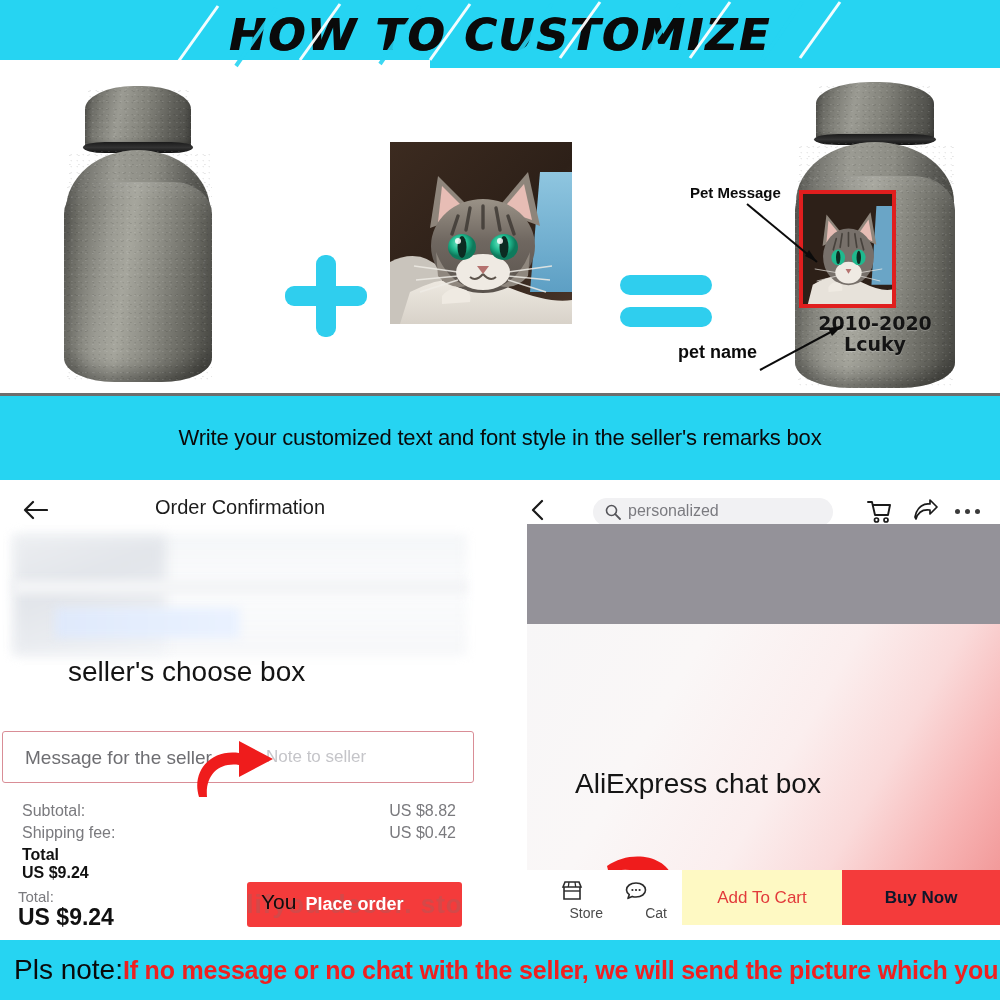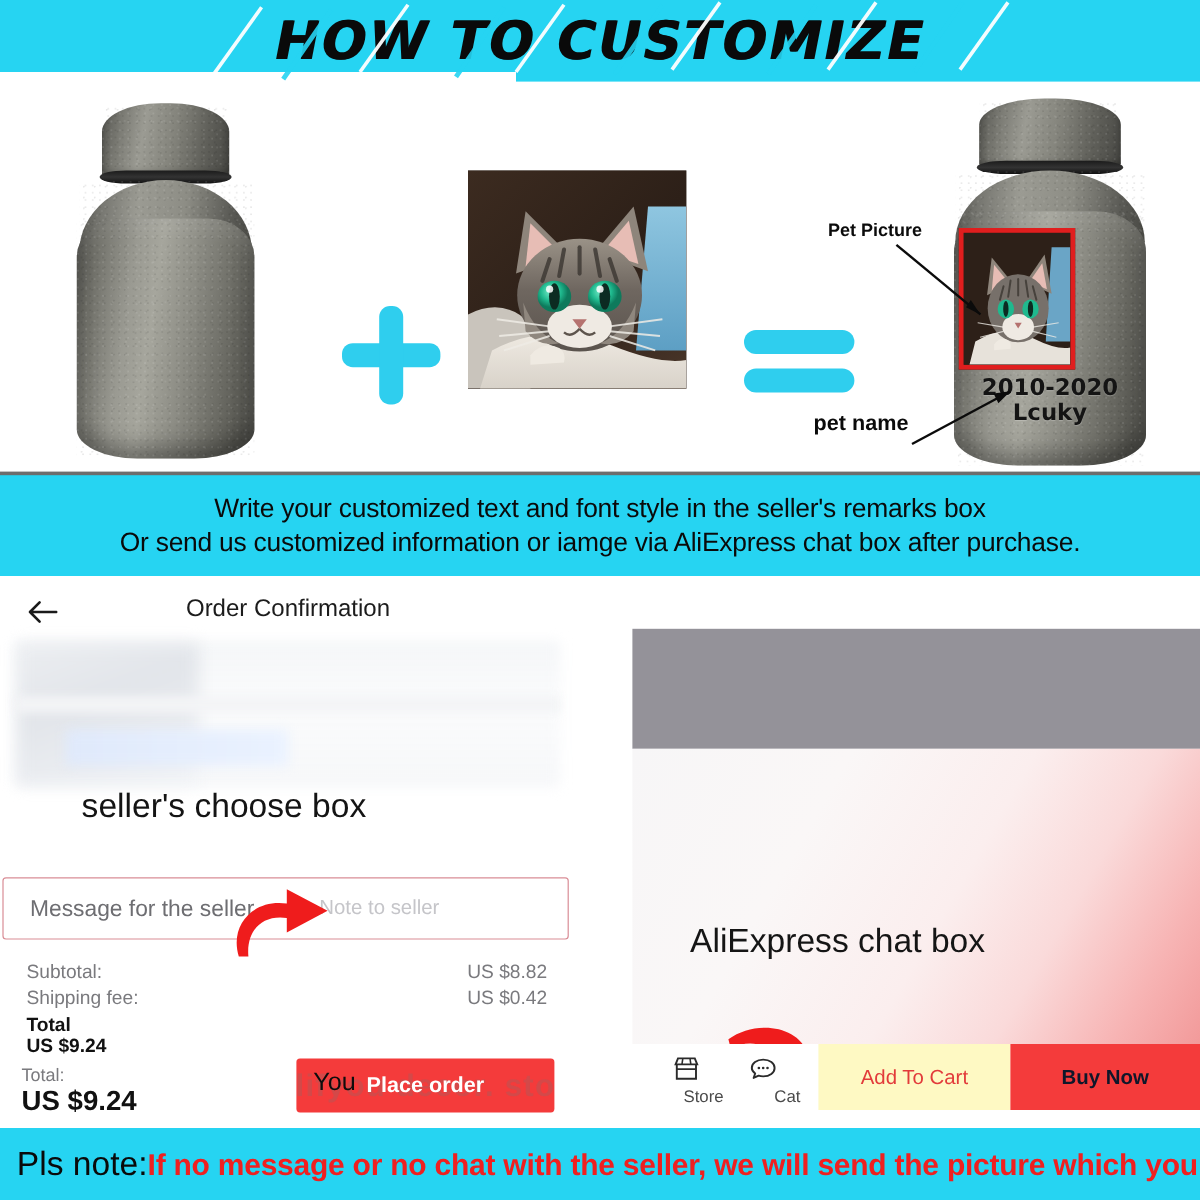--- a/index.html
+++ b/index.html
@@ -389,37 +389,36 @@
               <path d="M118 136 L158 144"></path>
           </g>
           <path d="M52 154 q10 -12 24 -6 q6 4 4 12 l-28 2 Z" fill="#efeae2"></path>
         </svg>
       </div>
 
       <div class="urn-text" style="top:232px; font-size:19px;">2010-2020</div>
       <div class="urn-text" style="top:253px; font-size:19px;">Lcuky</div>
     </div>
 
-    <div class="annot" style="left:690px; top:114px; font-size:15px;">Pet Picture</div>
+    <div class="annot" style="left:690px; top:114px; font-size:15px;">Pet Message</div>
     <svg style="position:absolute; left:745px; top:130px; width:80px; height:70px;" viewBox="0 0 80 70">
       <line x1="2" y1="4" x2="72" y2="62" stroke="#0b0b0b" stroke-width="2"></line>
       <polygon points="72,62 60,56 64,50" fill="#0b0b0b"></polygon>
     </svg>
 
     <div class="annot" style="left:678px; top:272px; font-size:18px;">pet name</div>
     <svg style="position:absolute; left:758px; top:250px; width:90px; height:55px;" viewBox="0 0 90 55">
       <line x1="2" y1="50" x2="84" y2="6" stroke="#0b0b0b" stroke-width="2"></line>
       <polygon points="84,6 70,8 74,16" fill="#0b0b0b"></polygon>
     </svg>
   </div>
 
   <div class="instr-rule"></div>
   <div class="instr">
     <div class="instr-line">Write your customized text and font style in the seller's remarks box</div>
-    <div class="instr-line">Or send us customized information or iamge via AliExpress chat box after purchase.</div>
   </div>
 
   <div class="phones">
 
     <div class="phone-left">
       <div class="pl-header">
         <svg class="pl-back" viewBox="0 0 26 24">
           <path d="M11 4 L3 12 L11 20 M3 12 L25 12" stroke="#1a1a1a" stroke-width="2.2" fill="none" stroke-linecap="round" stroke-linejoin="round"></path>
         </svg>
         <div class="pl-title">Order Confirmation</div>
@@ -459,20 +458,49 @@
 
       <div style="position:absolute; left:247px; top:402px; width:215px; height:45px;">
         <div style="position:absolute; inset:0; background:#f43b3b; border-radius:3px;"></div>
         <div style="position:absolute; inset:0; display:flex; align-items:center; justify-content:center; font-size:26px; font-weight:700; color:rgba(150,100,100,.35); overflow:hidden; white-space:nowrap; letter-spacing:1px;">lifyou decor. sto</div>
         <div style="position:absolute; left:0; top:0; width:215px; height:45px; display:flex; align-items:center; justify-content:center; color:#fff; font-size:18px; font-weight:800;">Place order</div>
         <div style="position:absolute; left:14px; top:8px; font-size:21px; color:#0d0d0d;">You</div>
       </div>
     </div>
 
     <div class="phone-right">
+      <div class="pr-header">
+        <svg class="pr-back" viewBox="0 0 18 22">
+          <path d="M13 2 L4 11 L13 20" stroke="#1a1a1a" stroke-width="2.2" fill="none" stroke-linecap="round" stroke-linejoin="round"></path>
+        </svg>
+
+        <div class="pr-search">
+          <svg class="pr-search-icon" viewBox="0 0 16 16">
+            <circle cx="6.5" cy="6.5" r="5" stroke="#55555a" stroke-width="1.6" fill="none"></circle>
+            <line x1="10.2" y1="10.2" x2="15" y2="15" stroke="#55555a" stroke-width="1.8" stroke-linecap="round"></line>
+          </svg>
+          <div class="pr-search-text">personalized</div>
+        </div>
+
+        <svg class="pr-cart" viewBox="0 0 28 28">
+          <path d="M3 5 L7 5 L10 18 L23 18 L25 8 L8.5 8" stroke="#1a1a1a" stroke-width="1.9" fill="none" stroke-linecap="round" stroke-linejoin="round"></path>
+          <circle cx="11.5" cy="23" r="2" stroke="#1a1a1a" stroke-width="1.7" fill="none"></circle>
+          <circle cx="21" cy="23" r="2" stroke="#1a1a1a" stroke-width="1.7" fill="none"></circle>
+        </svg>
+
+        <svg class="pr-share" viewBox="0 0 28 28">
+          <path d="M4 20 C6 9 14 6 19 7 L19 3 L26 10 L19 17 L19 13 C12 12 7 15 5 22 Z" stroke="#1a1a1a" stroke-width="1.7" fill="none" stroke-linejoin="round"></path>
+        </svg>
+
+        <div class="pr-dots">
+          <i></i>
+            <i></i>
+            <i></i>
+        </div>
+      </div>
 
       <div class="pr-image"></div>
       <div class="pr-gradient"></div>
 
       <div class="chatbox-label">AliExpress chat box</div>
 
       <svg class="arrow-red-right" viewBox="0 0 80 78">
         <path d="M4 14 C26 -2 62 2 70 26 L78 20 L70 62 L36 44 L48 38 C44 20 24 12 6 22 Z" fill="#ef1c1c"></path>
       </svg>
 

